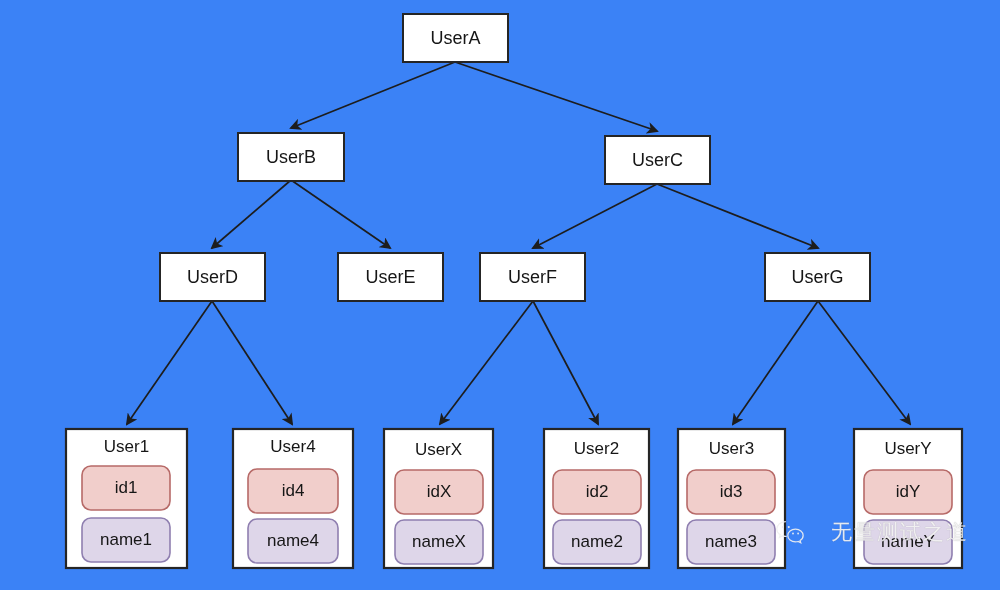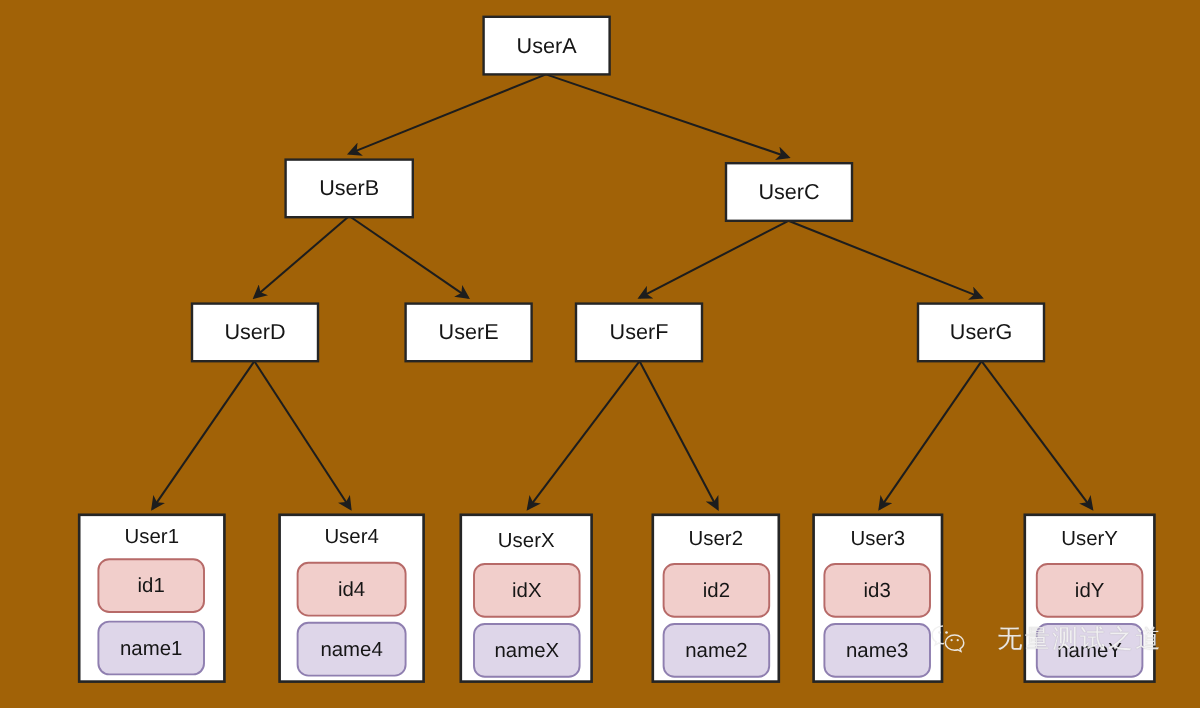--- a/index.html
+++ b/index.html
@@ -7,21 +7,21 @@
     padding: 0;
     background: #ffffff;
   }
   body {
     font-family: "Liberation Sans", sans-serif;
   }
   #diagram-root {
     position: relative;
     width: 1000px;
     height: 590px;
-    background: #a16207;
+    background: #3b82f6;
     overflow: hidden;
   }
   svg#tree-svg {
     position: absolute;
     left: 0;
     top: 0;
     width: 1000px;
     height: 590px;
   }
   .node-box-rect {

